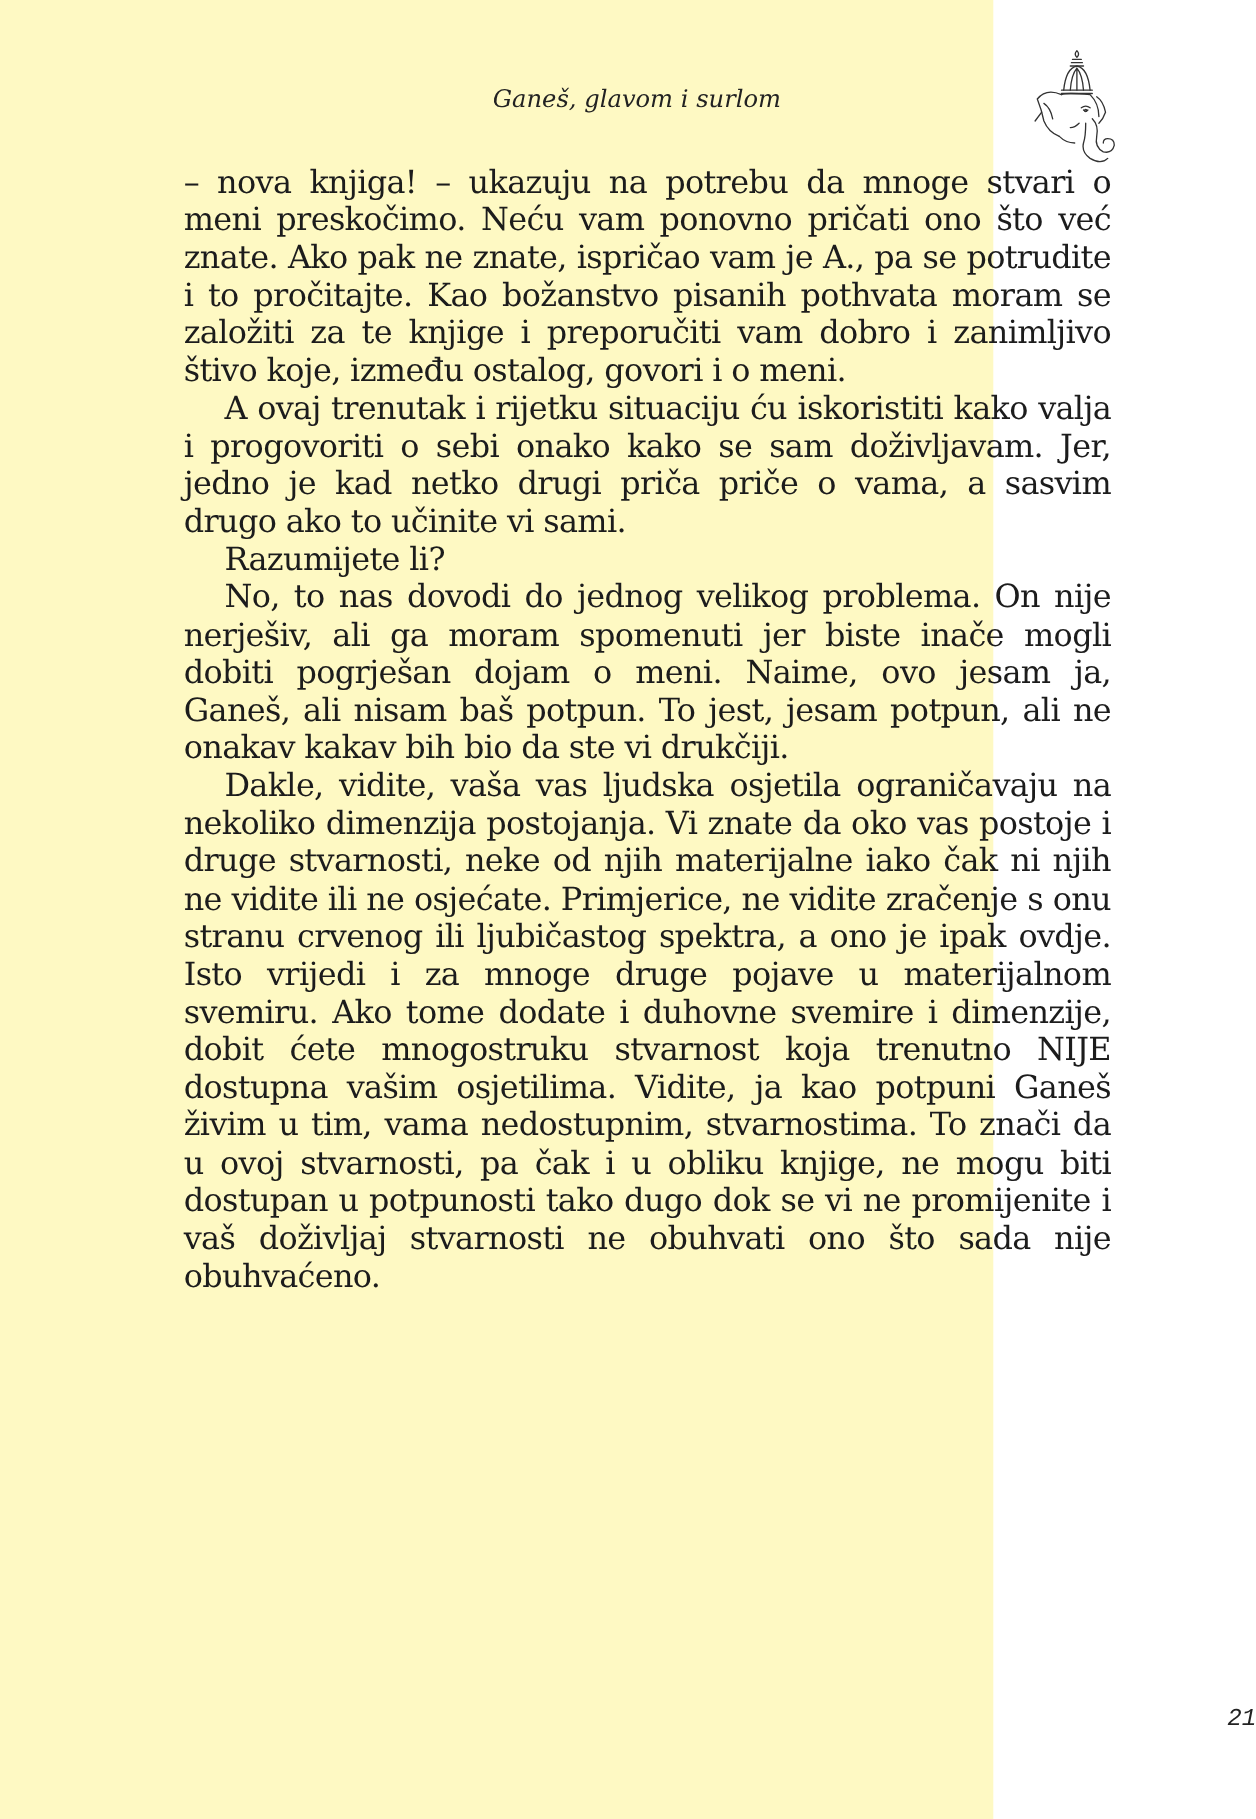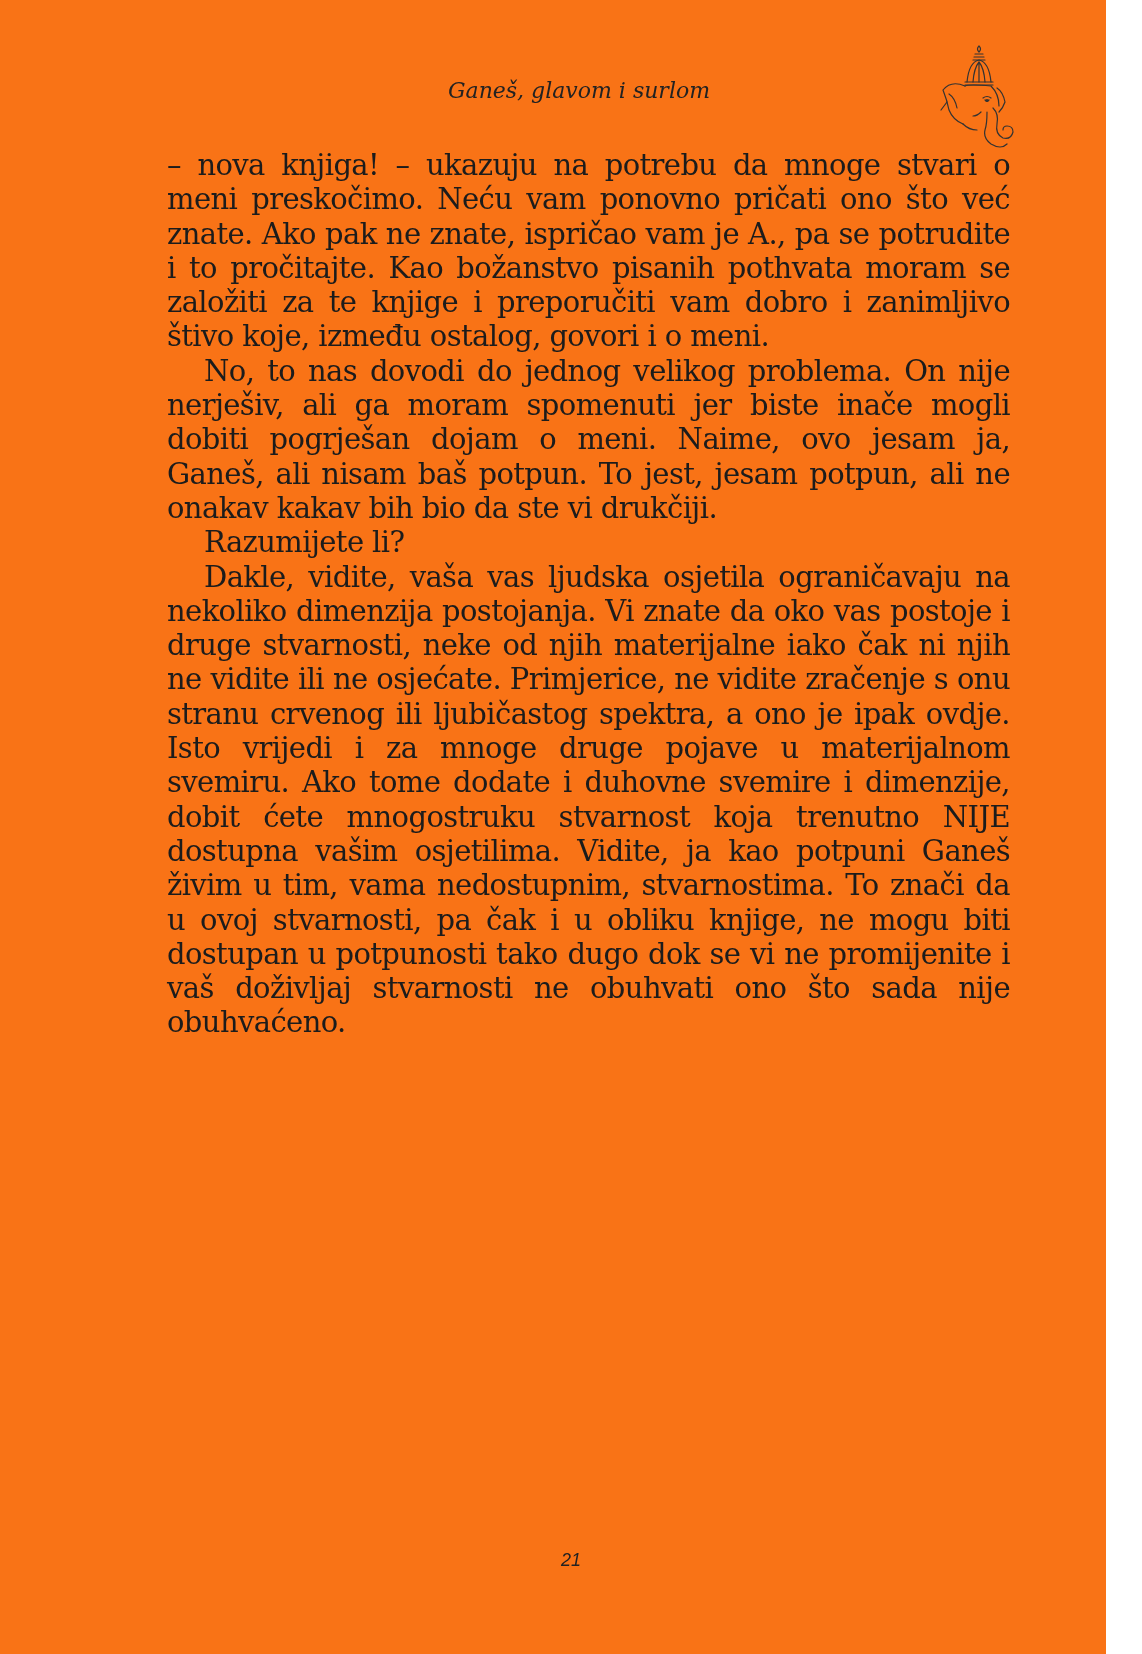--- a/index.html
+++ b/index.html
@@ -1,34 +1,34 @@
 <!DOCTYPE html>
 <html><head>
 <meta charset="utf-8">
 <style>
   html, body { margin: 0; padding: 0; background: #ffffff; }
   body { width: 1142px; height: 1654px; position: relative; overflow: hidden; }
-  .page { position: absolute; left: 0; top: 0; width: 1106px; height: 1654px; background: #f97316; }
+  .page { position: absolute; left: 0; top: 0; width: 903px; height: 1654px; background: #fef9c3; }
   .running-head {
     position: absolute; top: 78px; left: 0; width: 1142px; text-align: center;
     font-family: "DejaVu Serif", serif; font-style: italic; font-size: 22px; color: #222;
   }
   .running-head span { position: relative; left: 8px; }
   .logo { position: absolute; left: 935px; top: 42px; width: 80px; height: 108px; }
   .body-text {
     position: absolute; left: 167px; top: 148px; width: 843px;
     font-family: "DejaVu Serif", serif; font-size: 29px; line-height: 34.3px; color: #1c1c1c;
     letter-spacing: -0.6px;
   }
   .body-text p { margin: 0; text-align: justify; text-align-last: left; }
   .body-text p.indent { text-indent: 37px; }
   .body-text p.gap { margin-top: 34px; }
   .folio {
-    position: absolute; top: 1550px; left: 0; width: 1142px; text-align: center;
-    font-family: Liberation Sans, sans-serif; font-style: italic; font-size: 18px; color: #222;
+    position: absolute; top: 1550px; left: 0; width: 1142px; text-align: right;
+    font-family: Liberation Mono, monospace; font-style: italic; font-size: 22px; color: #222;
   }
 </style>
 </head>
 <body>
 
 <div class="page">
   <div class="running-head">
     <span>Ganeš, glavom i surlom</span>
   </div>
 
@@ -52,19 +52,20 @@
     <circle cx="52" cy="58.5" r="1"></circle>
 
     <path d="M46 70 q-4 4 -8 4"></path>
     <path d="M58 66 q6 6 4 16 q-2 10 6 14 q8 2 10 -6 q0 -6 -6 -6 q-4 0 -4 4"></path>
     <path d="M52 70 q0 12 -2 18 q-2 8 6 14 q10 6 16 0"></path>
     <path d="M28 82 q6 6 14 6"></path>
   </svg>
 
   <div class="body-text">
     <p>– nova knjiga! – ukazuju na potrebu da mnoge stvari o meni preskočimo. Neću vam ponovno pričati ono što već znate. Ako pak ne znate, ispričao vam je A., pa se potrudite i to pročitajte. Kao božanstvo pisanih pothvata moram se založiti za te knjige i preporučiti vam dobro i zanimljivo štivo koje, između ostalog, govori i o meni.</p>
+    <p class="indent">A ovaj trenutak i rijetku situaciju ću iskoristiti kako valja i progovoriti o sebi onako kako se sam doživljavam. Jer, jedno je kad netko drugi priča priče o vama, a sasvim drugo ako to učinite vi sami.</p>
+    <p class="indent">Razumijete li?</p>
     <p class="indent">No, to nas dovodi do jednog velikog problema. On nije nerješiv, ali ga moram spomenuti jer biste inače mogli dobiti pogrješan dojam o meni. Naime, ovo jesam ja, Ganeš, ali nisam baš potpun. To jest, jesam potpun, ali ne onakav kakav bih bio da ste vi drukčiji.</p>
-    <p class="indent">Razumijete li?</p>
     <p class="indent">Dakle, vidite, vaša vas ljudska osjetila ograničavaju na nekoliko dimenzija postojanja. Vi znate da oko vas postoje i druge stvarnosti, neke od njih materijalne iako čak ni njih ne vidite ili ne osjećate. Primjerice, ne vidite zračenje s onu stranu crvenog ili ljubičastog spektra, a ono je ipak ovdje. Isto vrijedi i za mnoge druge pojave u materijalnom svemiru. Ako tome dodate i duhovne svemire i dimenzije, dobit ćete mnogostruku stvarnost koja trenutno NIJE dostupna vašim osjetilima. Vidite, ja kao potpuni Ganeš živim u tim, vama nedostupnim, stvarnostima. To znači da u ovoj stvarnosti, pa čak i u obliku knjige, ne mogu biti dostupan u potpunosti tako dugo dok se vi ne promijenite i vaš doživljaj stvarnosti ne obuhvati ono što sada nije obuhvaćeno.</p>
   </div>
 
   <div class="folio">21</div>
 </div>
 
 </body></html>

